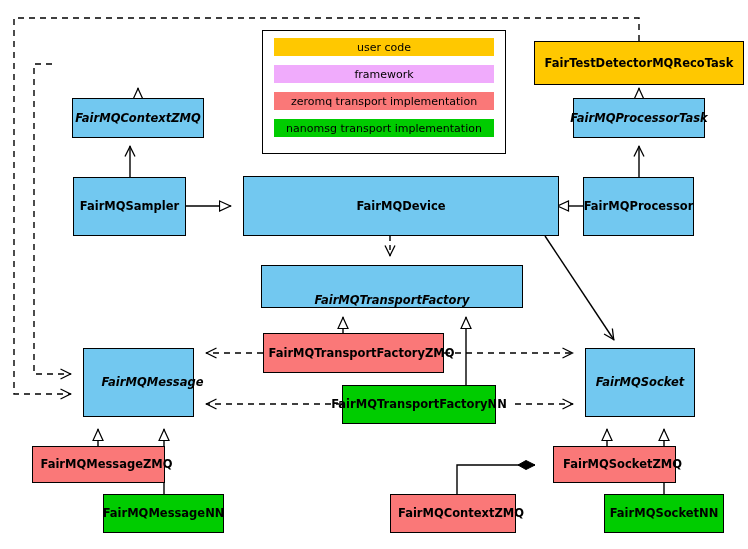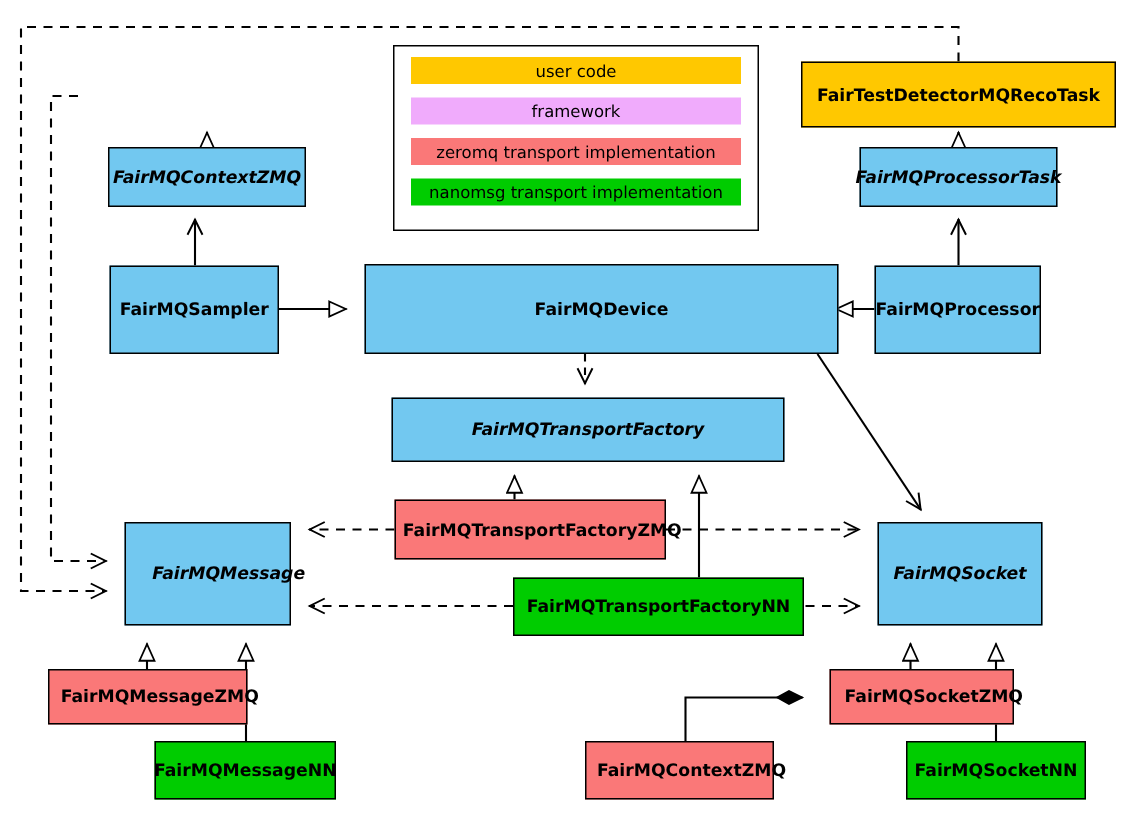--- a/index.html
+++ b/index.html
@@ -129,29 +129,29 @@
   </div>
 
   <div class="node c-fw" style="left:243px; top:176px; width:316px; height:60px;">
     <span>FairMQDevice</span>
   </div>
 
   <div class="node c-fw" style="left:583px; top:177px; width:111px; height:59px;">
     <span>FairMQProcessor</span>
   </div>
 
-  <div class="node c-fw abstract" style="left:261px; top:265px; width:262px; height:43px;">
+  <div class="node c-fw abstract" style="left:261px; top:265px; width:262px; height:43px;align-items:flex-end;">
     <span>FairMQTransportFactory</span>
   </div>
 
   <div class="node c-zmq" style="left:263px; top:333px; width:181px; height:40px;">
     <span>FairMQTransportFactoryZMQ</span>
   </div>
 
-  <div class="node c-nn" style="left:342px; top:385px; width:194px; height:39px;">
+  <div class="node c-nn" style="left:342px; top:385px; width:154px; height:39px;">
     <span>FairMQTransportFactoryNN</span>
   </div>
 
   <div class="node c-fw abstract" style="left:83px; top:348px; width:111px; height:69px;padding-left:32px;">
     <span>FairMQMessage</span>
   </div>
 
   <div class="node c-fw abstract" style="left:585px; top:348px; width:110px; height:69px;">
     <span>FairMQSocket</span>
   </div>

